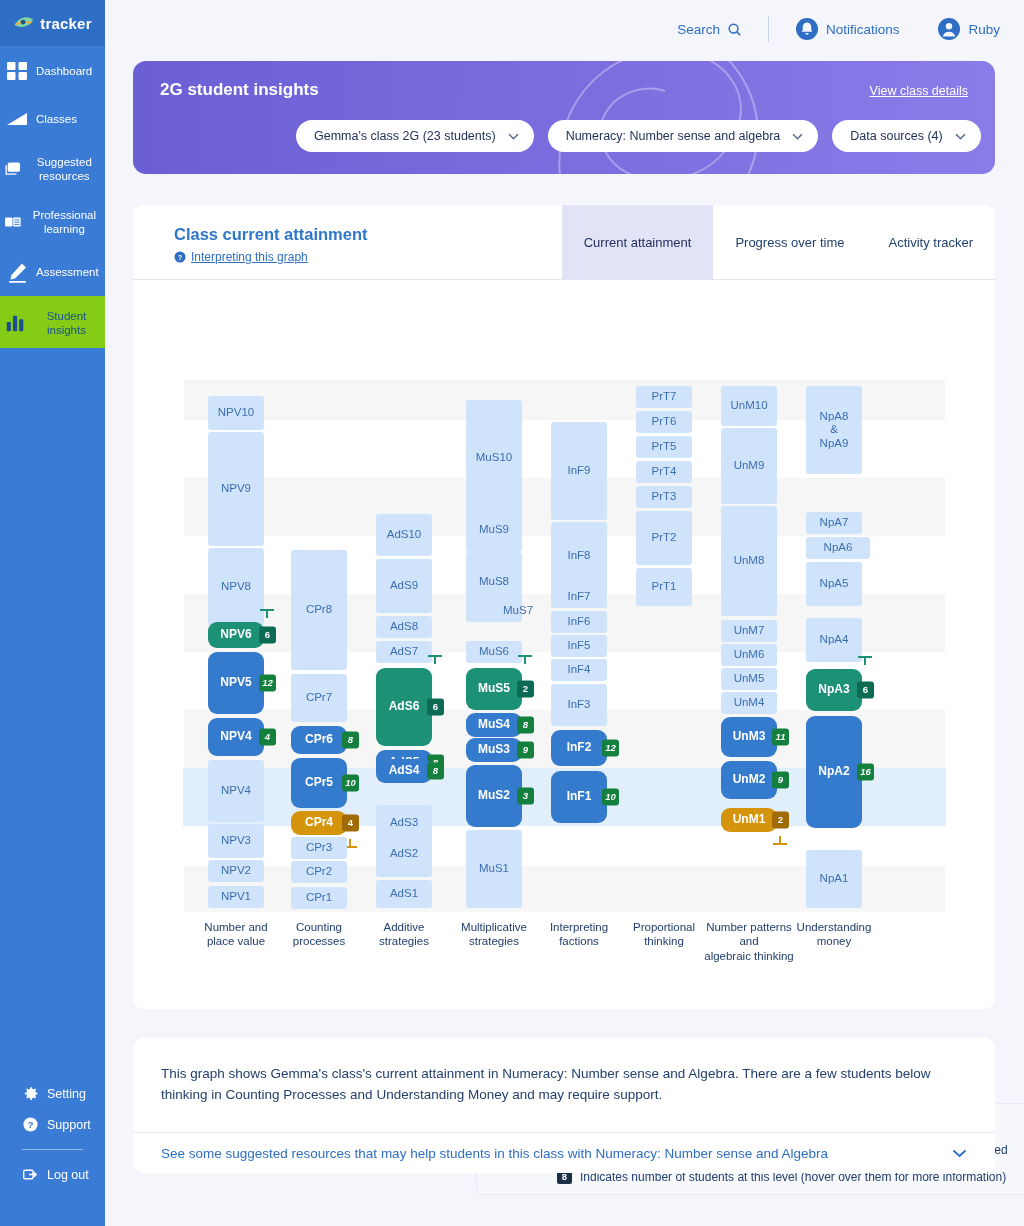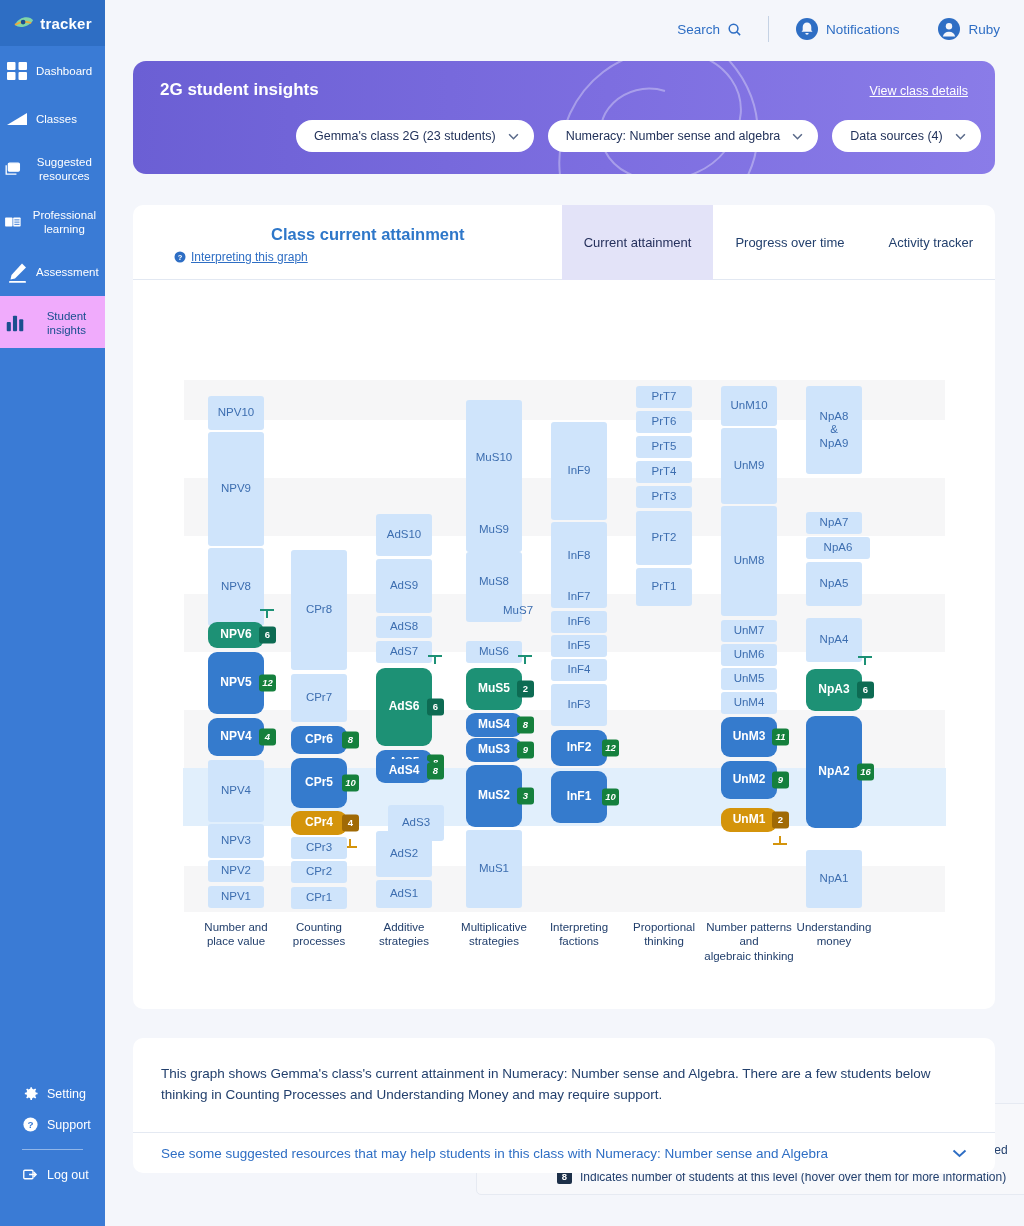--- a/index.html
+++ b/index.html
@@ -24,21 +24,21 @@
     background: #2e6ec4;
     display: flex; align-items: center; justify-content: center; gap: 5px;
   }
   #logo-bar .logo-text { color: #fff; font-weight: bold; font-size: 15px; letter-spacing: .2px; }
   .nav-item {
     width: 105px; padding: 13px 4px 11px;
     display: flex; flex-direction: row; align-items: center; gap: 6px;
     color: #ffffff; font-size: 11.5px; line-height: 1.25; text-align: center;
     cursor: pointer;
   }
-  .nav-item.active { background: #f0abfc; color: #184f8f; }
+  .nav-item.active { background: #84cc16; color: #184f8f; }
   .nav-item.active .nav-ico { color: #1c4f8f; }
   .nav-ico { display: block; width: 26px; height: 24px; color: #fff; }
   .nav-label { display: block; }
   #nav-bottom { margin-top: auto; width: 105px; padding-bottom: 36px; }
   .nav-small {
     display: flex; align-items: center; gap: 8px;
     padding: 7px 0 7px 22px; color: #fff; font-size: 12.5px; cursor: pointer;
   }
   .nav-small .nav-ico-sm { width: 17px; height: 17px; flex: none; color: #fff; }
   #nav-div { height: 1px; background: rgba(255,255,255,.45); margin: 9px 22px; }
@@ -82,21 +82,21 @@
   }
   .pill .chev { width: 11px; height: 7px; color: #5a6a8a; flex: none; }
 
   
   #card {
     position: absolute; left: 133px; top: 205px; width: 862px; height: 804px;
     background: #fff; border-radius: 10px;
   }
   #card-head { height: 75px; display: flex; border-bottom: 1px solid #e2e8f2; }
   #card-head-left { flex: 1; padding: 20px 0 0 41px; }
-  #card-title { color: #2e77c9; font-size: 16.5px; font-weight: bold; text-align: center; }
+  #card-title { color: #2e77c9; font-size: 16.5px; font-weight: bold; }
   #card-sub { display: flex; align-items: center; gap: 5px; margin-top: 6px; }
   #q-ico { width: 12px; height: 12px; color: #2e6ec4; flex: none; }
   #card-sub-link { color: #2e6ec4; font-size: 12px; text-decoration: underline; cursor: pointer; }
   .tab {
     display: flex; align-items: center; justify-content: center;
     padding: 0 22px; font-size: 13px; color: #23406d; cursor: pointer; height: 75px;
   }
   .tab.active { background: #e3e3f8; color: #25305c; }
 
   
@@ -402,21 +402,21 @@
           <div class="cell na" style="top: 134px; height: 42px; left: 0px; width: 56px;"><span>AdS10</span></div>
           <div class="cell na" style="top: 179px; height: 54px; left: 0px; width: 56px;"><span>AdS9</span></div>
           <div class="cell na" style="top: 236px; height: 22px; left: 0px; width: 56px;"><span>AdS8</span></div>
           <div class="cell na" style="top: 261px; height: 22px; left: 0px; width: 56px;"><span>AdS7</span></div>
           <div class="cell above" style="top: 288px; height: 78px; left: 0px; width: 56px;"><span>AdS6</span><span class="badge">6</span><span class="mark-above"><svg viewBox="0 0 14 14">
                 <rect x="0" y="0" width="14" height="2" fill="#1d9175"></rect>
                 <rect x="6" y="0" width="2" height="9" fill="#1d9175"></rect>
               </svg></span></div>
           <div class="cell exp" style="top: 370px; height: 26px; left: 0px; width: 56px;"><span>AdS5</span><span class="badge">8</span></div>
           <div class="cell exp" style="top: 379px; height: 24px; left: 0px; width: 56px;"><span>AdS4</span><span class="badge">8</span></div>
-          <div class="cell na" style="top: 425px; height: 36px; left: 12px; width: 56px;"><span>AdS3</span></div>
+          <div class="cell na" style="top: 425px; height: 36px; left: 0px; width: 56px;"><span>AdS3</span></div>
           <div class="cell na" style="top: 451px; height: 46px; left: 0px; width: 56px;"><span>AdS2</span></div>
           <div class="cell na" style="top: 500px; height: 28px; left: 0px; width: 56px;"><span>AdS1</span></div>
         </div>
         <div class="xlabel" style="left: 166px;">Additive
 strategies</div>
         <div class="col" style="left: 282px;">
           <div class="cell na" style="top: 20px; height: 116px; left: 0px; width: 56px;"><span>MuS10</span></div>
           <div class="cell na" style="top: 128px; height: 44px; left: 0px; width: 56px;"><span>MuS9</span></div>
           <div class="cell na" style="top: 172px; height: 60px; left: 0px; width: 56px;"><span>MuS8</span></div>
           <div class="cell na" style="top: 220px; height: 22px; left: 0px; width: 56px; padding-left: 48px;"><span>MuS7</span></div>

